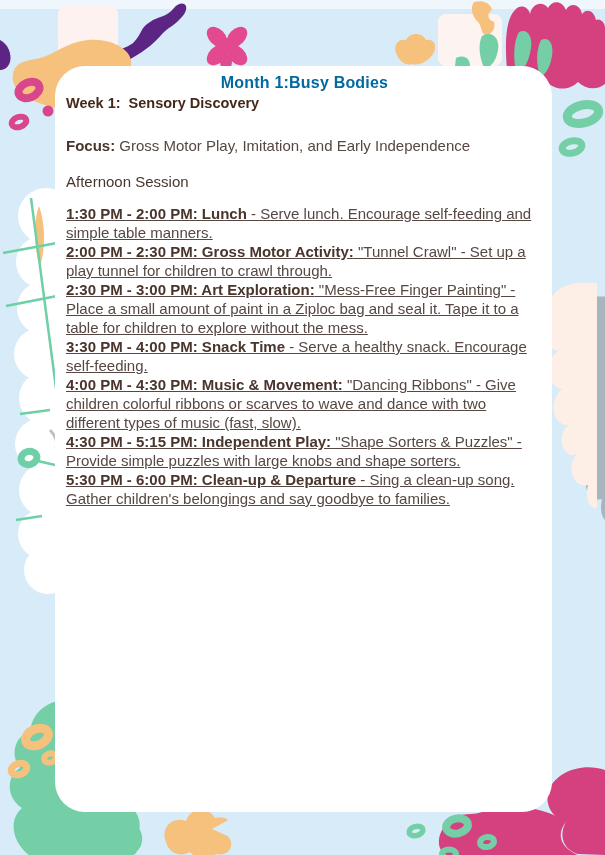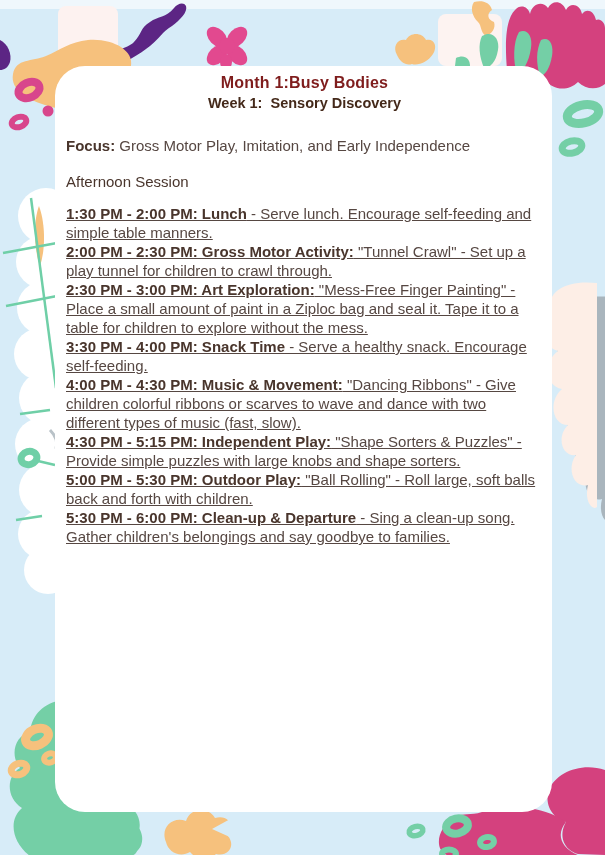--- a/index.html
+++ b/index.html
@@ -8,25 +8,25 @@
     background:#d7ecf8;
     font-family:"Liberation Sans", sans-serif;
   }
   .decor { position:absolute; left:0; top:0; width:605px; height:855px; }
   .card {
     position:absolute; left:55px; top:66px; width:497px; height:746px;
     background:#ffffff; border-radius:30px; box-sizing:border-box;
     padding:7px 9px 0 11px;
   }
   .title {
-    text-align:center; font-size:16px; font-weight:800; color:#7f1d1d;
+    text-align:center; font-size:16px; font-weight:800; color:#0369a1;
     letter-spacing:.2px; line-height:19px;
   }
   .subtitle {
-    text-align:center; font-size:14.5px; font-weight:600; color:#44291a;
+    text-align:left; font-size:14.5px; font-weight:600; color:#44291a;
     line-height:18px; margin-top:2px; white-space:pre-wrap;
   }
   .focus { margin-top:24px; font-size:15px; line-height:19px; color:#564742; }
   .b { font-weight:700; color:#49352c; }
   .day { margin-top:11px; font-size:15px; line-height:19px; font-weight:700; color:#49352c; }
   .session { margin-top:17px; font-size:15px; line-height:19px; font-weight:400; color:#49352c; }
   .sched { margin-top:13px; font-size:15px; line-height:19px; color:#564742;text-decoration:underline; }
   .sched-item { margin:0; }
 </style>
 </head>
@@ -134,17 +134,16 @@
 
     <div class="session">Afternoon Session</div>
 
     <div class="sched">
       <div class="sched-item"><span class="b">1:30 PM - 2:00 PM: Lunch</span><span> - Serve lunch. Encourage self-feeding and simple table manners.</span></div>
       <div class="sched-item"><span class="b">2:00 PM - 2:30 PM: Gross Motor Activity:</span><span> "Tunnel Crawl" - Set up a play tunnel for children to crawl through.</span></div>
       <div class="sched-item"><span class="b">2:30 PM - 3:00 PM: Art Exploration:</span><span> "Mess-Free Finger Painting" - Place a small amount of paint in a Ziploc bag and seal it. Tape it to a table for children to explore without the mess.</span></div>
       <div class="sched-item"><span class="b">3:30 PM - 4:00 PM: Snack Time</span><span> - Serve a healthy snack. Encourage self-feeding.</span></div>
       <div class="sched-item"><span class="b">4:00 PM - 4:30 PM: Music &amp; Movement:</span><span> "Dancing Ribbons" - Give children colorful ribbons or scarves to wave and dance with two different types of music (fast, slow).</span></div>
       <div class="sched-item"><span class="b">4:30 PM - 5:15 PM: Independent Play:</span><span> "Shape Sorters &amp; Puzzles" - Provide simple puzzles with large knobs and shape sorters.</span></div>
-      <div class="sched-item"><span class="b">5:00 PM - 5:30 PM: Outdoor Play:</span><span> "Ball Rolling" - Roll large, soft balls back and forth with children.</span></div>
       <div class="sched-item"><span class="b">5:30 PM - 6:00 PM: Clean-up &amp; Departure</span><span> - Sing a clean-up song. Gather children's belongings and say goodbye to families.</span></div>
     </div>
   </div>
 </div>
 
 </body></html>

